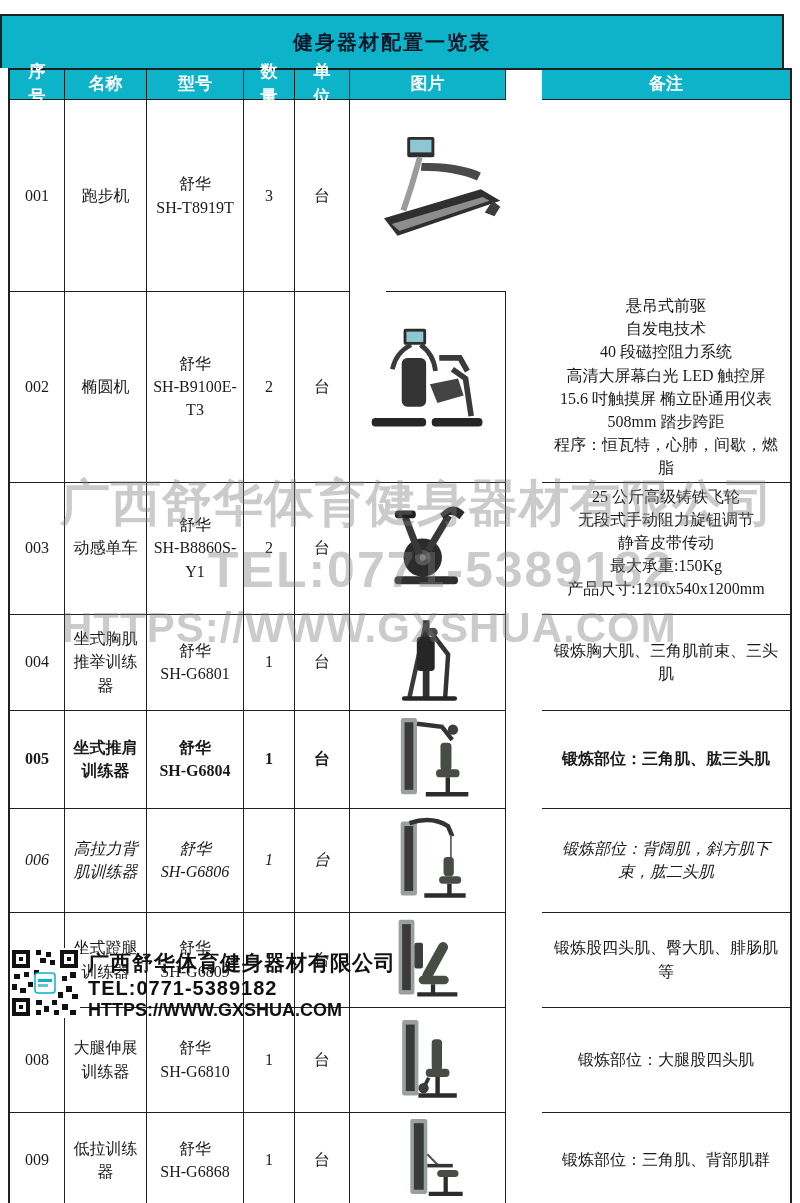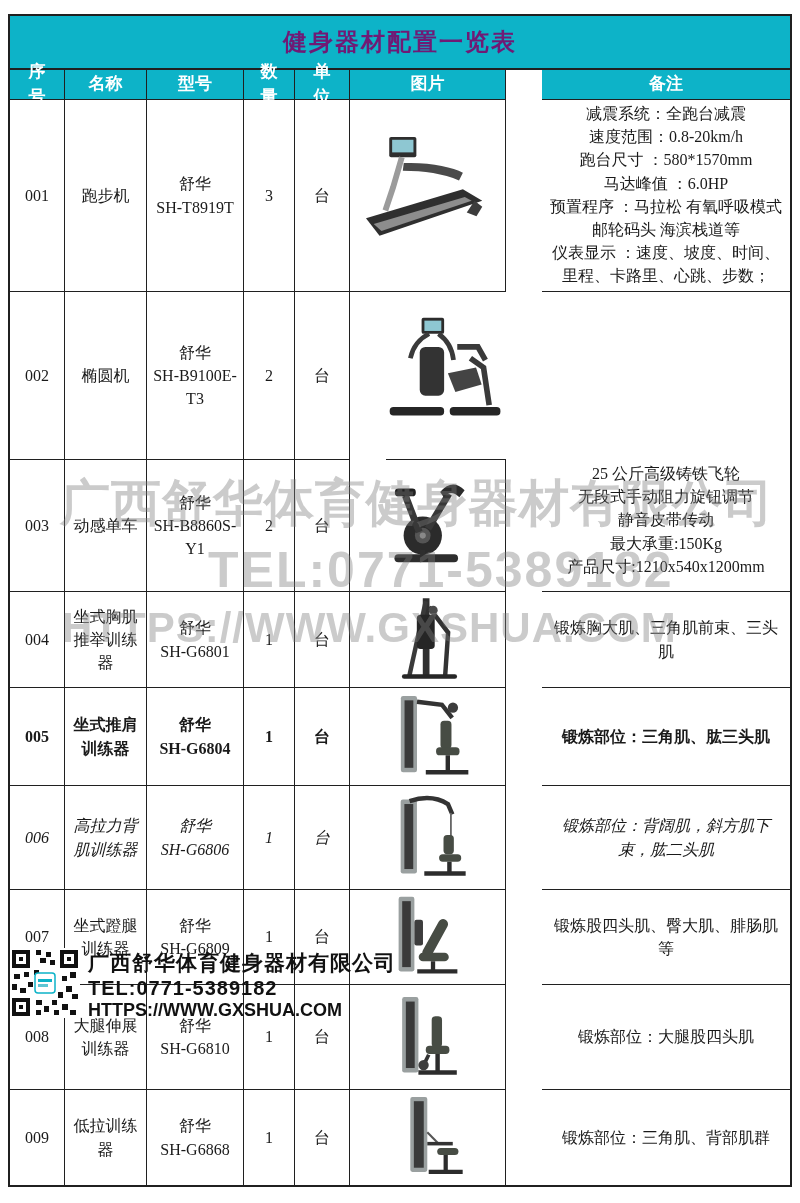--- a/index.html
+++ b/index.html
@@ -1,25 +1,25 @@
 <!DOCTYPE html>
 <html><head>
 <meta charset="utf-8">
 <style>
   html,body{margin:0;padding:0;background:#ffffff;}
   .canvas{
     position:relative;width:800px;height:1203px;background:#fff;overflow:hidden;
     font-family:"Liberation Serif","DejaVu Serif",serif;color:#1a1a1a;
   }
   .title-bar{
-    position:absolute;left:8px;top:14px;width:780px;height:52px;
+    position:absolute;left:0;top:14px;width:780px;height:52px;
     background:#0db3c8;border:2px solid #202020;border-bottom:none;
     display:flex;align-items:center;justify-content:center;
-    color:#701a75;font-family:"Liberation Sans","DejaVu Sans",sans-serif;
-    font-weight:bold;font-size:24px;letter-spacing:2px;
+    color:#0f172a;font-family:"Liberation Sans","DejaVu Sans",sans-serif;
+    font-weight:bold;font-size:20px;letter-spacing:2px;
   }
   .grid{
     position:absolute;left:8px;top:68px;width:780px;
     border:2px solid #202020;background:transparent;
   }
   .row{display:grid;grid-template-columns:55px 82px 97px 51px 55px 156px 1fr;}
   .row > div{
     border-right:1.5px solid #202020;border-bottom:1.5px solid #202020;
     display:flex;align-items:center;justify-content:center;text-align:center;
     font-size:16px;line-height:1.45;box-sizing:border-box;padding:2px 6px;
@@ -85,26 +85,20 @@
               <rect x="30" y="4" width="28" height="21" rx="2" fill="#2e2e2e"></rect>
               <rect x="33" y="7" width="22" height="13" fill="#8ec7d2"></rect>
               <path d="M43 25 L34 56 L26 80" stroke="#9b9b9b" stroke-width="6" fill="none"></path>
               <path d="M45 31 C72 30 95 35 106 41 L102 49 C86 42 66 39 44 39 Z" fill="#4a4a4a"></path>
               <polygon points="6,88 106,58 126,70 20,106" fill="#2f2f2f"></polygon>
               <polygon points="14,94 108,66 115,70 22,101" fill="#8d8d8d"></polygon>
               <path d="M118 70 l8 6 -6 10 -10 -4z" fill="#3c3c3c"></path>
             </svg>
           </span>
         </div>
-        <div class="c-remark">减震系统：全跑台减震
-速度范围：0.8-20km/h
-跑台尺寸 ：580*1570mm
-马达峰值 ：6.0HP
-预置程序 ：马拉松 有氧呼吸模式 邮轮码头 海滨栈道等
-仪表显示 ：速度、坡度、时间、里程、卡路里、心跳、步数；</div>
       </div>
       <div class="row remark-top" style="min-height: 168px;">
         <div class="c-no">002</div>
         <div class="c-name">椭圆机</div>
         <div class="c-model">舒华
 SH-B9100E-T3</div>
         <div class="c-qty">2</div>
         <div class="c-unit">台</div>
         <div class="c-img">
           <span>
@@ -114,20 +108,27 @@
               <path d="M52 20 q-16 8 -20 26 M62 20 q14 10 16 28" stroke="#3a3a3a" stroke-width="5" fill="none"></path>
               <rect x="42" y="34" width="26" height="52" rx="6" fill="#333333"></rect>
               <path d="M82 34 h22 l8 14" stroke="#3a3a3a" stroke-width="6" fill="none"></path>
               <path d="M96 46 l14 10 6 40" stroke="#3a3a3a" stroke-width="6" fill="none"></path>
               <path d="M72 62 l30 -6 6 18 -28 8z" fill="#444444"></path>
               <rect x="10" y="98" width="58" height="9" rx="4" fill="#262626"></rect>
               <rect x="74" y="98" width="54" height="9" rx="4" fill="#262626"></rect>
             </svg>
           </span>
         </div>
+        <div class="c-remark">悬吊式前驱
+自发电技术
+40 段磁控阻力系统
+高清大屏幕白光 LED 触控屏
+15.6 吋触摸屏  椭立卧通用仪表
+508mm 踏步跨距
+程序：恒瓦特，心肺，间歇，燃脂</div>
       </div>
       <div class="row remark-top" style="min-height: 132px;">
         <div class="c-no">003</div>
         <div class="c-name">动感单车</div>
         <div class="c-model">舒华
 SH-B8860S-Y1</div>
         <div class="c-qty">2</div>
         <div class="c-unit">台</div>
         <div class="c-img">
           <span>

